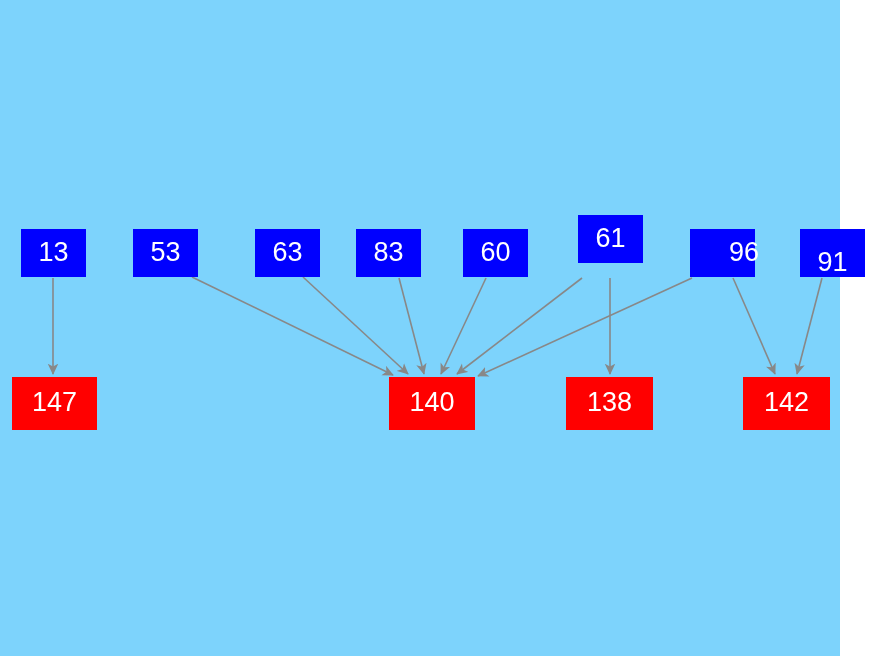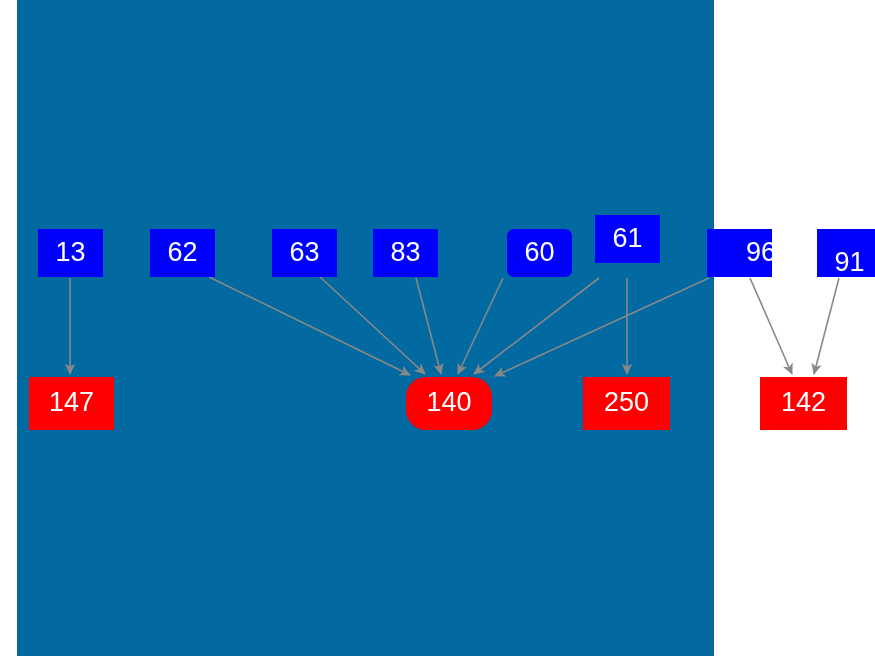--- a/index.html
+++ b/index.html
@@ -9,24 +9,23 @@
     background: #ffffff;
   }
   body {
     width: 875px;
     height: 656px;
     font-family: "Liberation Sans", sans-serif;
     overflow: hidden;
   }
   #canvas {
     position: relative;
-    width: 697px;
+    width: 840px;
     height: 656px;
-    background: #0369a1;
-    margin-left: 17px;
+    background: #7dd3fc;
   }
   #edge-layer {
     position: absolute;
     left: 0;
     top: 0;
     width: 875px;
     height: 656px;
   }
   .node {
     position: absolute;
@@ -68,47 +67,47 @@
       <line x1="692" y1="278" x2="478" y2="376" stroke="#888888" stroke-width="1.6" marker-end="url(#arrowhead)"></line>
       <line x1="733" y1="278" x2="775" y2="374" stroke="#888888" stroke-width="1.6" marker-end="url(#arrowhead)"></line>
       <line x1="822" y1="278" x2="797" y2="374" stroke="#888888" stroke-width="1.6" marker-end="url(#arrowhead)"></line>
     </svg>
 
   <div id="node-layer">
       <div class="node" style="left: 21px; top: 229px; width: 65px; height: 48px; background: rgb(0, 0, 255); color: rgb(255, 255, 255);">
         <span class="node-label">13</span>
       </div>
       <div class="node" style="left: 133px; top: 229px; width: 65px; height: 48px; background: rgb(0, 0, 255); color: rgb(255, 255, 255);">
-        <span class="node-label">62</span>
+        <span class="node-label">53</span>
       </div>
       <div class="node" style="left: 255px; top: 229px; width: 65px; height: 48px; background: rgb(0, 0, 255); color: rgb(255, 255, 255);">
         <span class="node-label">63</span>
       </div>
       <div class="node" style="left: 356px; top: 229px; width: 65px; height: 48px; background: rgb(0, 0, 255); color: rgb(255, 255, 255);">
         <span class="node-label">83</span>
       </div>
-      <div class="node" style="left: 490px; top: 229px; width: 65px; height: 48px; background: rgb(0, 0, 255); color: rgb(255, 255, 255); border-radius: 7px;">
+      <div class="node" style="left: 463px; top: 229px; width: 65px; height: 48px; background: rgb(0, 0, 255); color: rgb(255, 255, 255);">
         <span class="node-label">60</span>
       </div>
       <div class="node" style="left: 578px; top: 215px; width: 65px; height: 48px; background: rgb(0, 0, 255); color: rgb(255, 255, 255);">
         <span class="node-label">61</span>
       </div>
       <div class="node" style="left: 690px; top: 229px; width: 65px; height: 48px; background: rgb(0, 0, 255); color: rgb(255, 255, 255); padding-left: 43px;">
         <span class="node-label">96</span>
       </div>
       <div class="node" style="left: 800px; top: 229px; width: 65px; height: 48px; background: rgb(0, 0, 255); color: rgb(255, 255, 255); align-items: flex-end;">
         <span class="node-label">91</span>
       </div>
       <div class="node" style="left: 12px; top: 377px; width: 85px; height: 53px; background: rgb(255, 0, 0); color: rgb(255, 255, 255);">
         <span class="node-label">147</span>
       </div>
-      <div class="node" style="left: 389px; top: 377px; width: 86px; height: 53px; background: rgb(255, 0, 0); color: rgb(255, 255, 255); border-radius: 20px;">
+      <div class="node" style="left: 389px; top: 377px; width: 86px; height: 53px; background: rgb(255, 0, 0); color: rgb(255, 255, 255);">
         <span class="node-label">140</span>
       </div>
       <div class="node" style="left: 566px; top: 377px; width: 87px; height: 53px; background: rgb(255, 0, 0); color: rgb(255, 255, 255);">
-        <span class="node-label">250</span>
+        <span class="node-label">138</span>
       </div>
       <div class="node" style="left: 743px; top: 377px; width: 87px; height: 53px; background: rgb(255, 0, 0); color: rgb(255, 255, 255);">
         <span class="node-label">142</span>
       </div>
     </div>
 
 </div>
 
 </body></html>

